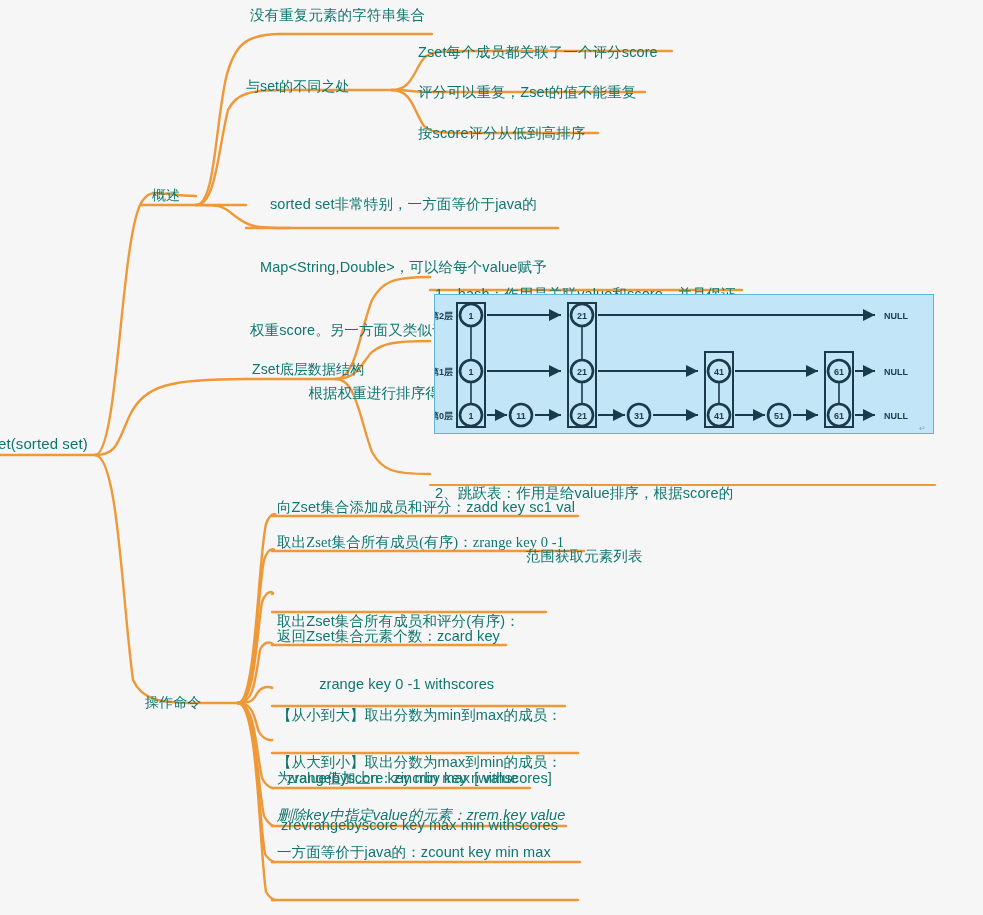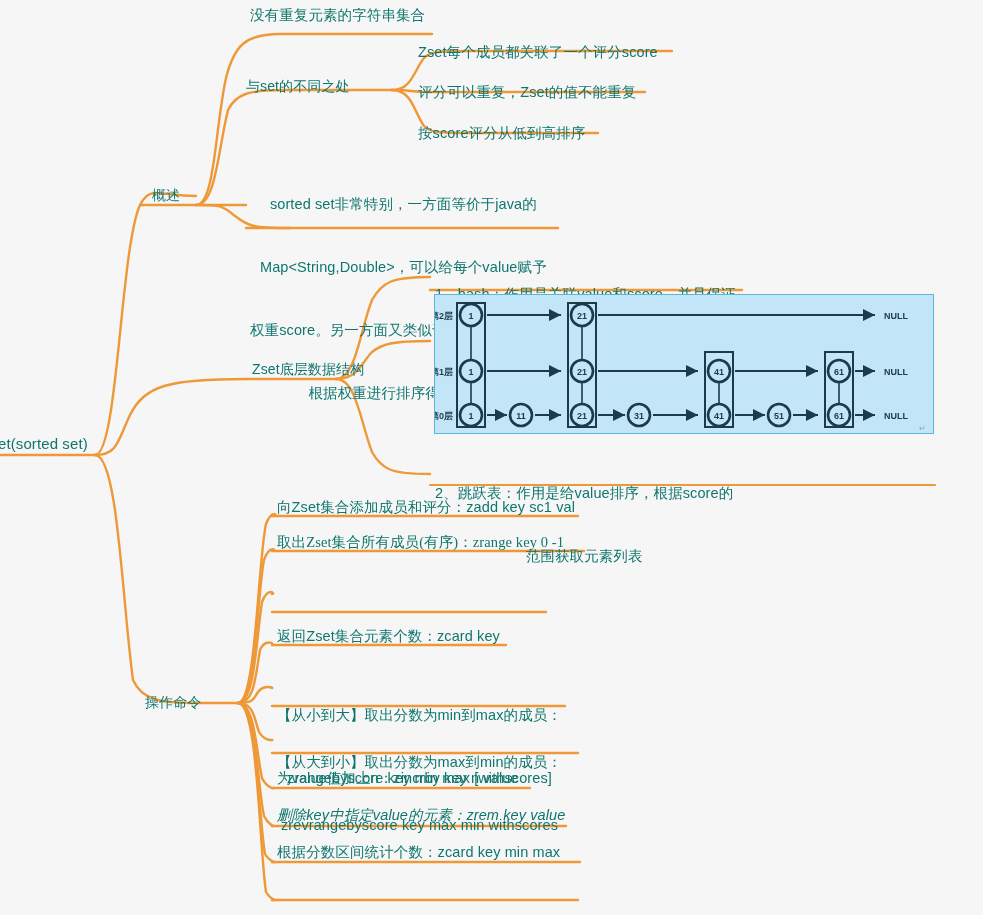--- a/index.html
+++ b/index.html
@@ -231,33 +231,37 @@
     <div>2、跳跃表：作用是给value排序，根据score的</div>
     <div>范围获取元素列表</div>
   </div>
 
   <div class="node branch-label" style="left:145px;top:693px;">操作命令</div>
 
   <div class="node leaf" style="left:277px;top:498px;">向Zset集合添加成员和评分：zadd key sc1 val</div>
 
   <div class="node leaf" style="left:277px;top:533px;font-family:Liberation Serif, serif;">取出Zset集合所有成员(有序)：zrange key 0 -1</div>
 
+  <div class="node leaf multiline" style="left:277px;top:569px;">
+    <div>取出Zset集合所有成员和评分(有序)：</div>
+    <div>    zrange key 0 -1 withscores</div>
+  </div>
 
   <div class="node leaf" style="left:277px;top:627px;">返回Zset集合元素个数：zcard key</div>
 
   <div class="node leaf multiline" style="left:277px;top:663px;">
     <div>【从小到大】取出分数为min到max的成员：</div>
     <div>zrangebyscore key min max [withscores]</div>
   </div>
 
   <div class="node leaf multiline" style="left:277px;top:710px;">
     <div>【从大到小】取出分数为max到min的成员：</div>
     <div>zrevrangebyscore key max min withscores</div>
   </div>
 
   <div class="node leaf" style="left:277px;top:769px;">为value值加上n：zincrby key n value</div>
 
   <div class="node leaf" style="left:277px;top:806px;font-style:italic;">删除key中指定value的元素：zrem key value</div>
 
-  <div class="node leaf" style="left:277px;top:843px;">根据分数区间统计个数：zcard key min max</div>
+  <div class="node leaf" style="left:277px;top:843px;">一方面等价于java的：zcount key min max</div>
 
 
 </div>
 
 </body></html>

